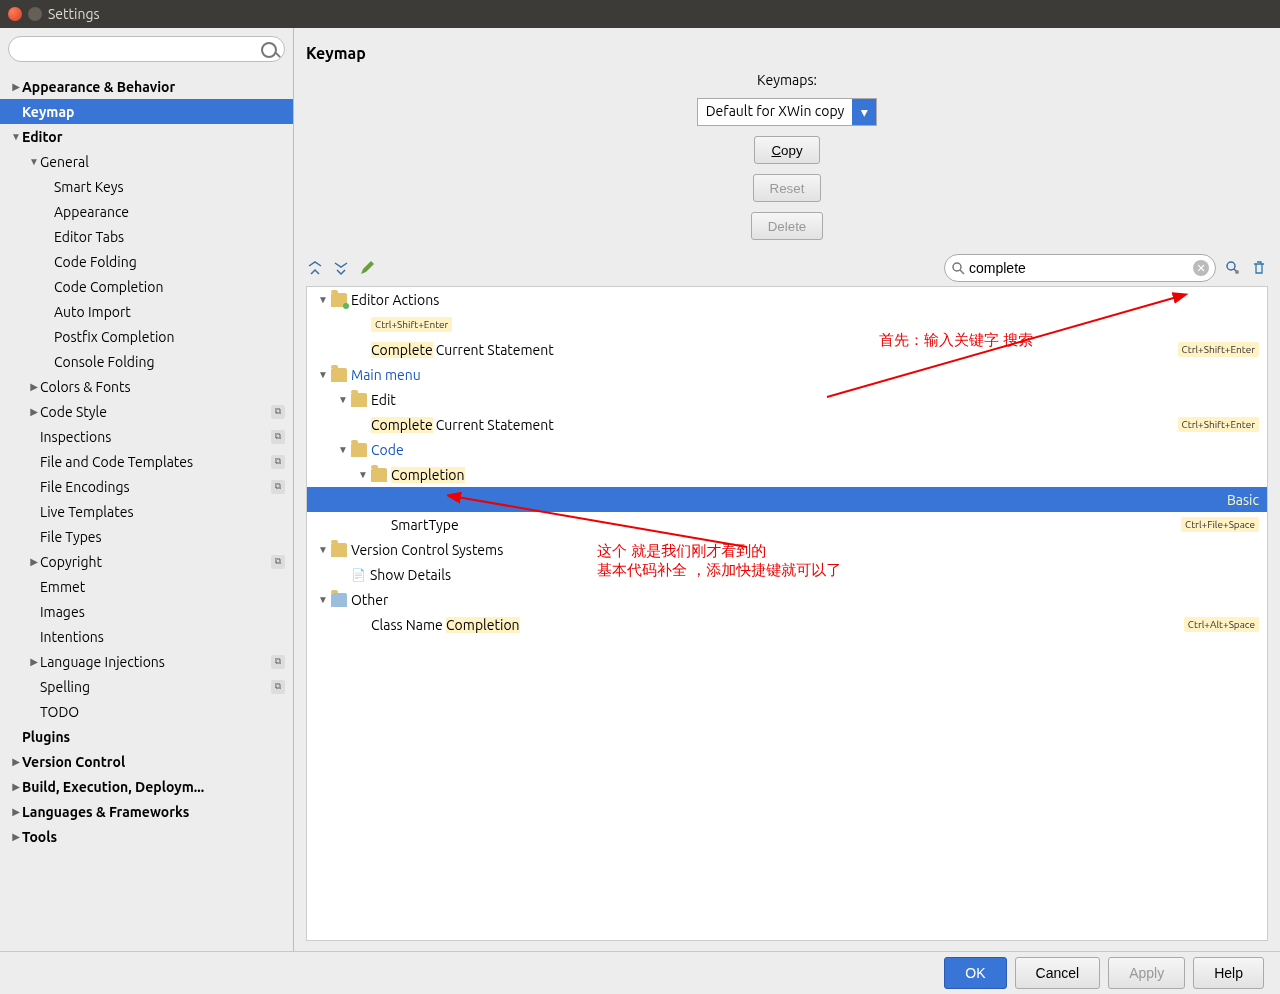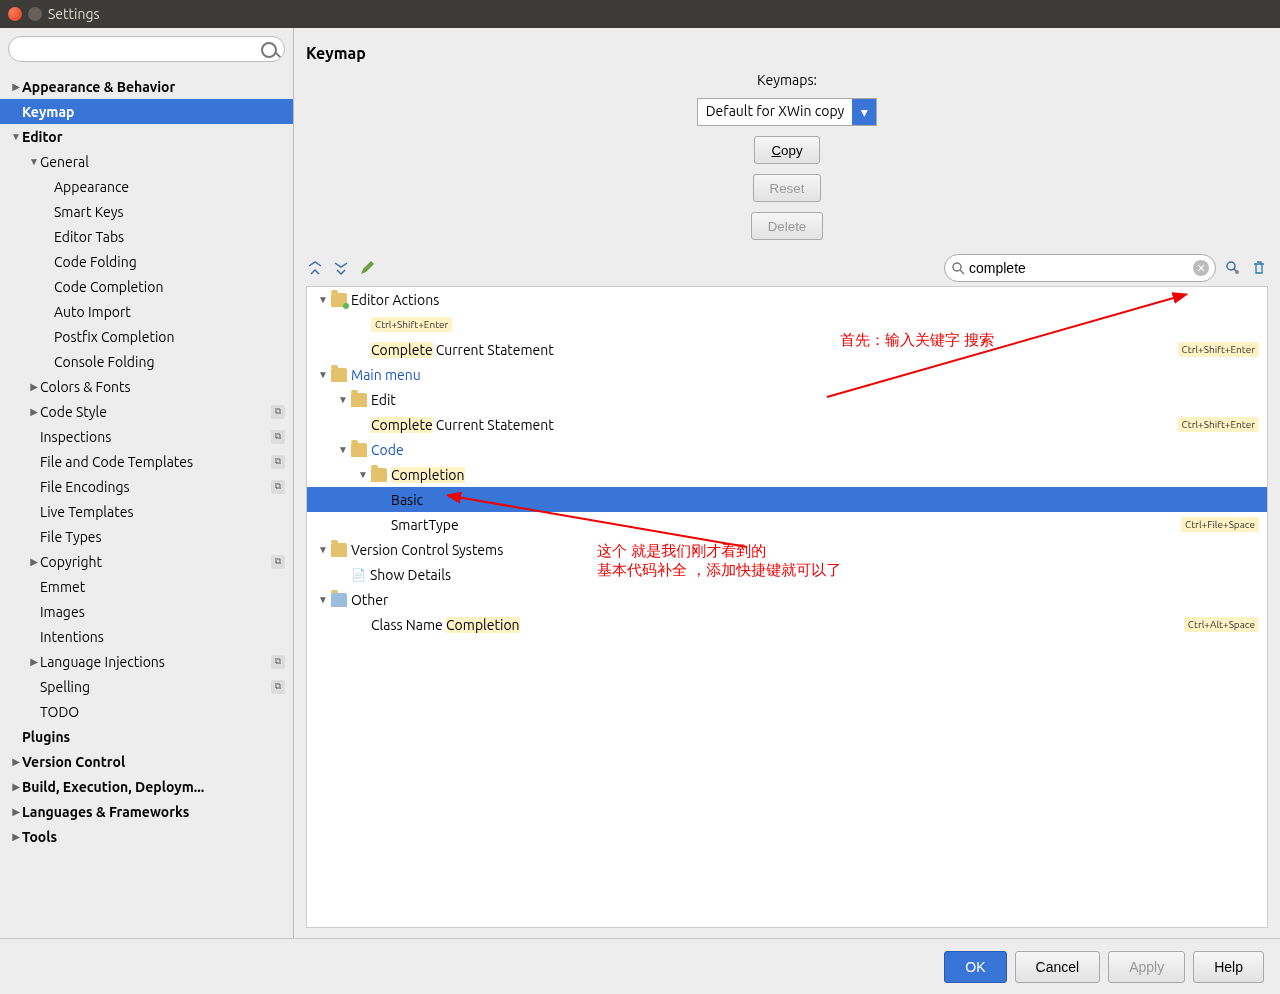--- a/index.html
+++ b/index.html
@@ -36,36 +36,36 @@
 .btn:disabled, .btn.disabled { color: #999; cursor: default; }
 .btn.primary { background: #3875d7; color: #fff; border-color: #2a5bb0; }
 .toolbar { display:flex; align-items:center; gap:8px; padding:4px 0;}
 .tb-icon { width:18px; height:18px; display:inline-flex; align-items:center; justify-content:center; cursor:pointer;}
 .toolbar .spacer { flex:1; }
 .search2 { display:flex; align-items:center; border:1px solid #aaa; border-radius: 14px; background:#fff; width:272px; height:28px; padding:0 6px;}
 .search2 input { border:none; outline:none; flex:1; padding:0 4px; font-size:14px;}
 .clear-btn { width:16px; height:16px; border-radius:50%; background:#bbb; color:#fff; display:flex; align-items:center; justify-content:center; font-size:11px; cursor:pointer;}
 .results { flex:1; border:1px solid #ccc; background:#fff; overflow:auto; position:relative;}
 .row { display:flex; align-items:center; height:25px; padding-right:8px; }
-.row.selected { background:#3875d7; color:#000000; }
+.row.selected { background:#3875d7; color:#fef9c3;text-align:right; }
 .row .rarrow { width:16px; text-align:center; color:#666; font-size:10px;}
 .row.selected .rarrow { color:#fff; }
 .folder-icon { width:16px; height:14px; display:inline-block; margin-right:4px; }
 .folder-yellow { background:#e4c16b; border-radius:2px 2px 0 0; position:relative;}
 .folder-yellow::before{content:"";position:absolute;top:-3px;left:0;width:7px;height:3px;background:#e4c16b;border-radius:2px 2px 0 0;}
 .folder-green::after{content:"";position:absolute;right:-2px;bottom:-2px;width:6px;height:6px;background:#5cb85c;border-radius:50%;}
 .row .txt { flex:1; }
 .shortcut { font-size:10px; background:#fff2c4; padding:2px 4px; border-radius:2px; color:#333;}
 .hl { background:#fff2c4; }
 .main-link { color:#1a56c2; }
 .rd0 { padding-left:8px; }
 .rd1 { padding-left:28px; }
 .rd2 { padding-left:48px; }
 .rd3 { padding-left:68px; }
-.footer { height:56px; background:#ededed; border-top:1px solid #c8c8c8; display:flex; align-items:center; justify-content:flex-end; gap:8px; padding:0 16px;}
+.footer { height:43px; background:#ededed; border-top:1px solid #c8c8c8; display:flex; align-items:center; justify-content:flex-end; gap:8px; padding:0 16px;}
 .footer .btn { height:32px; padding:0 20px; font-size:14px;}
 
 .arrow-svg { position:absolute; pointer-events:none; }
 .anno { position:absolute; color:#e00; font-size:15px; font-family: "Microsoft YaHei", sans-serif; pointer-events:none;}
 </style>
 </head>
 <body>
 
 <div class="titlebar">
   <span class="win-btn win-close"></span>
@@ -90,25 +90,25 @@
         <div class="tree-item d0 bold">
           <span class="arrow">▼</span>
           <span class="label">Editor</span>
         </div>
         <div class="tree-item d1">
           <span class="arrow">▼</span>
           <span class="label">General</span>
         </div>
         <div class="tree-item d2">
           <span class="arrow"></span>
+          <span class="label">Smart Keys</span>
+        </div>
+        <div class="tree-item d2">
+          <span class="arrow"></span>
           <span class="label">Appearance</span>
-        </div>
-        <div class="tree-item d2">
-          <span class="arrow"></span>
-          <span class="label">Smart Keys</span>
         </div>
         <div class="tree-item d2">
           <span class="arrow"></span>
           <span class="label">Editor Tabs</span>
         </div>
         <div class="tree-item d2">
           <span class="arrow"></span>
           <span class="label">Code Folding</span>
         </div>
         <div class="tree-item d2">
@@ -274,21 +274,21 @@
         <line x1="50" y1="105" x2="400" y2="5" stroke="#e00" stroke-width="2" marker-end="url(#ah1)"></line>
       </svg>
       <svg class="arrow-svg" style="left:140px; top:200px;" width="310" height="70">
         <defs>
             <marker id="ah2" markerWidth="10" markerHeight="10" refX="2" refY="3" orient="auto">
               <path d="M0,0 L0,6 L8,3 Z" fill="#e00"></path>
             </marker>
           </defs>
         <line x1="300" y1="60" x2="10" y2="10" stroke="#e00" stroke-width="2" marker-end="url(#ah2)"></line>
       </svg>
-      <div class="anno" style="left:533px; top:44px;">首先：输入关键字 搜索</div>
+      <div class="anno" style="left:572px; top:44px;">首先：输入关键字 搜索</div>
       <div class="anno" style="left:290px; top:255px;">
         <div>这个 就是我们刚才看到的</div>
         <div>基本代码补全 ，添加快捷键就可以了</div>
       </div>
     <div class="row rd0">
           <span class="rarrow">▼</span>
           <span class="folder-icon folder-yellow folder-green"></span>
           <span class="txt"><span>Editor Actions</span></span>
         </div>
         <div class="row rd2">

